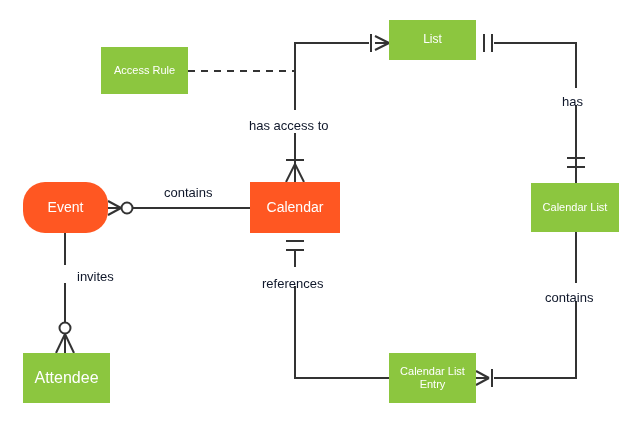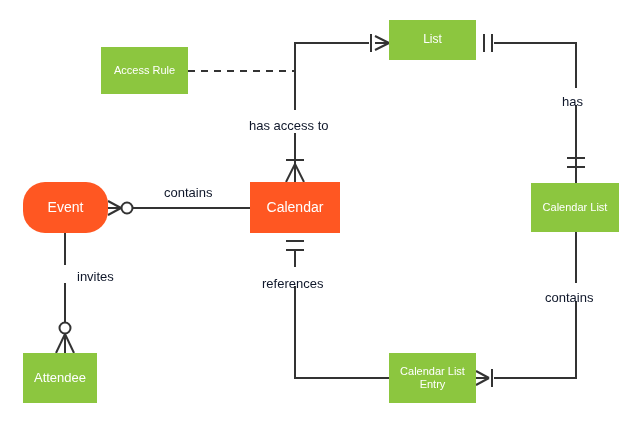--- a/index.html
+++ b/index.html
@@ -101,21 +101,21 @@
   </div>
 
   <div class="entity orange" style="left:250px;top:182px;width:90px;height:51px;font-size:14px;">
     <span class="etext">Calendar</span>
   </div>
 
   <div class="entity green" style="left:531px;top:183px;width:88px;height:49px;font-size:11px;">
     <span class="etext">Calendar List</span>
   </div>
 
-  <div class="entity green" style="left:23px;top:353px;width:74px;height:50px;font-size:13px;">
+  <div class="entity green" style="left:23px;top:353px;width:87px;height:50px;font-size:16px;">
     <span class="etext">Attendee</span>
   </div>
 
   <div class="entity green" style="left:389px;top:353px;width:87px;height:50px;font-size:11px;">
     <span class="etext" style="white-space:pre-line;">Calendar List
 Entry</span>
   </div>
 
   <div class="edge-label" style="left:249px;top:118px;font-size:13px;">has access to</div>
 

